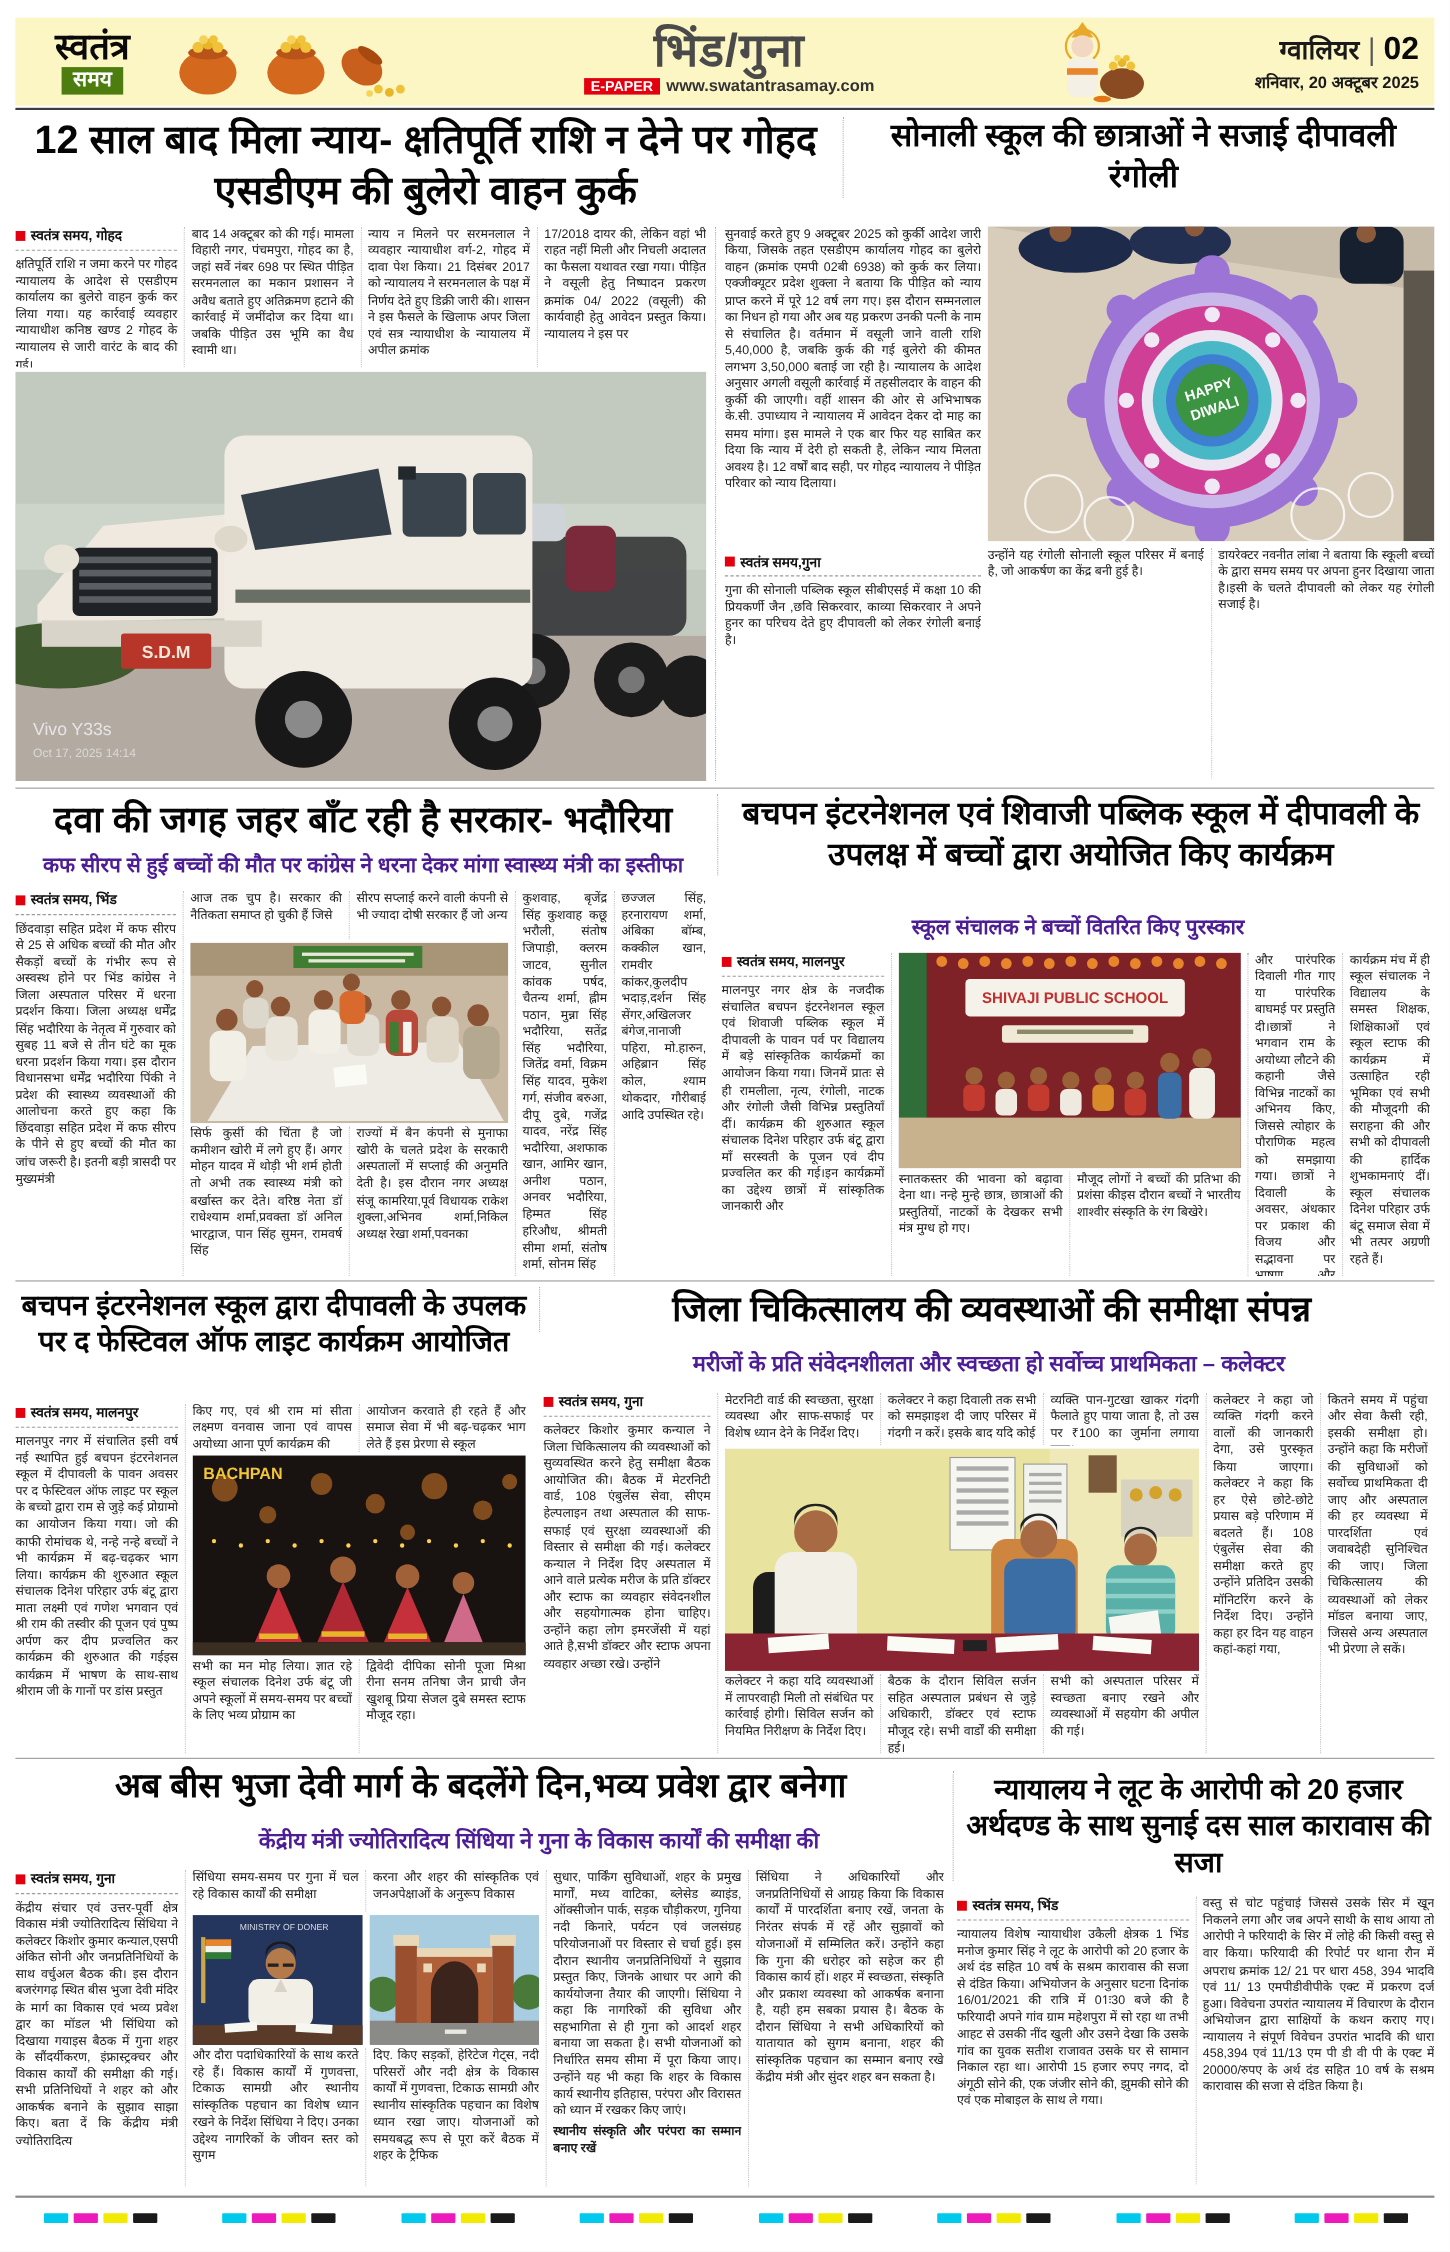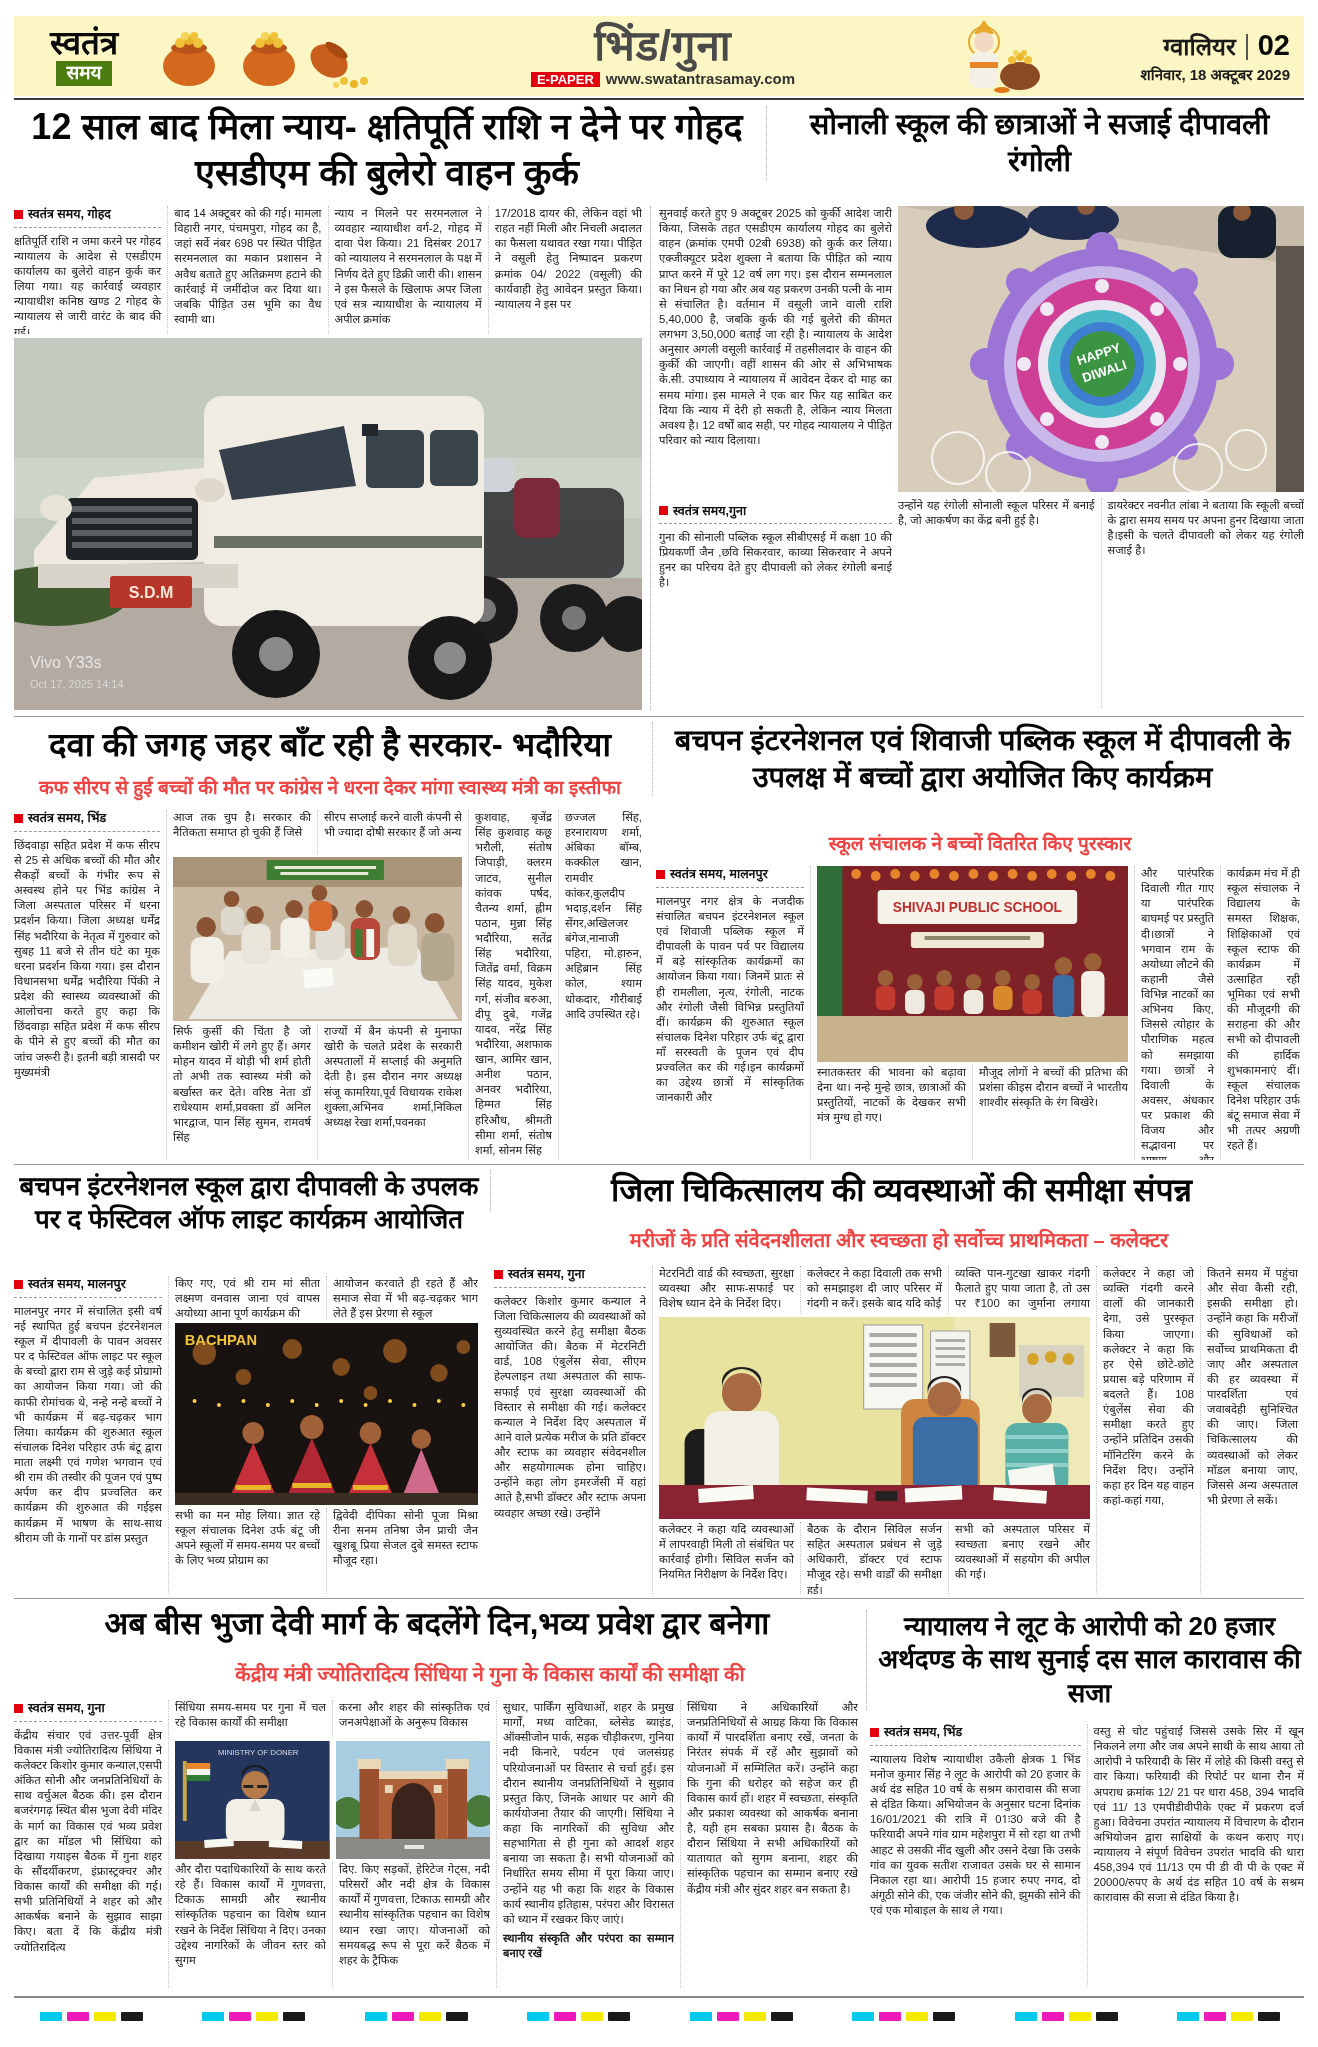--- a/index.html
+++ b/index.html
@@ -18,21 +18,21 @@
   .epaper-badge { background:#e2000f; color:#fff; padding:0 6px; margin-right:6px; font-size:13px; }
   .issue-wrap { width:250px; text-align:right; padding-right:4px; }
   .issue-city { font-size:24px; font-weight:800; color:#1a1a1a; display:inline-block; padding-right:10px; border-right:2px solid #555; margin-right:10px; line-height:1.1; }
   .issue-page { font-size:29px; font-weight:800; color:#0a0a0a; display:inline-block; }
   .issue-date { font-size:15px; font-weight:800; color:#1a1a1a; margin-top:2px; }
   .rule { border-top:2.5px solid #3c3c3c; }
   .rule-thin { border-top:1px solid #9a9a9a; }
 
   
   .hl { font-weight:800; color:#050505; text-align:center; line-height:1.28; }
-  .subhead { font-weight:800; color:#ef4444; text-align:center; line-height:1.25; }
+  .subhead { font-weight:800; color:#4c1d95; text-align:center; line-height:1.25; }
   .byline { display:flex; align-items:center; gap:5px; font-weight:700; font-size:12.5px; color:#111; }
   .byline .sq { width:9px; height:9px; background:#e2000f; flex:0 0 auto; }
   .dots { border-bottom:1.5px dashed #9a9a9a; margin:4px 0 6px; }
   .col { font-size:11.3px; line-height:1.34; text-align:justify; color:#1c1c1c; }
   .clip { overflow:hidden; }
   .cols { display:flex; gap:6px; }
   .cols > div:not(:first-child) { border-left:1px dotted #c4c4c4; padding-left:6px; }
   .vleft { border-left:1px dotted #b0b0b0; padding-left:8px; }
   .photo { overflow:hidden; background:#ddd; }
   .photo svg { display:block; width:100%; height:100%; }
@@ -103,21 +103,21 @@
           <circle cx="76" cy="42" r="4" fill="#f0c23a"></circle>
           <circle cx="64" cy="35" r="3" fill="#f5d35a"></circle>
           <circle cx="72" cy="35" r="3" fill="#f0c23a"></circle>
         <ellipse cx="50" cy="72" rx="8" ry="3" fill="#e07818"></ellipse>
       </svg>
     </div>
     <div class="issue-wrap">
       <div>
         <span class="issue-city">ग्वालियर</span><span class="issue-page">02</span>
       </div>
-      <div class="issue-date">शनिवार, 18 अक्टूबर 2029</div>
+      <div class="issue-date">शनिवार, 20 अक्टूबर 2025</div>
     </div>
   </div>
   <div class="abs rule" style="left:14px; top:98px; width:1290px;"></div>
 
   <div class="abs hl" style="left:14px; top:104px; width:746px; font-size:36px;">12 साल बाद मिला न्याय- क्षतिपूर्ति राशि न देने पर गोहद एसडीएम की बुलेरो वाहन कुर्क</div>
   <div class="abs hl vleft" style="left:766px; top:106px; width:538px; font-size:29px;">सोनाली स्कूल की छात्राओं ने सजाई दीपावली रंगोली</div>
 
   <div class="abs cols clip" style="left:14px; top:206px; width:628px; height:128px;">
     <div class="col" style="flex:1;">
       <div class="byline">

